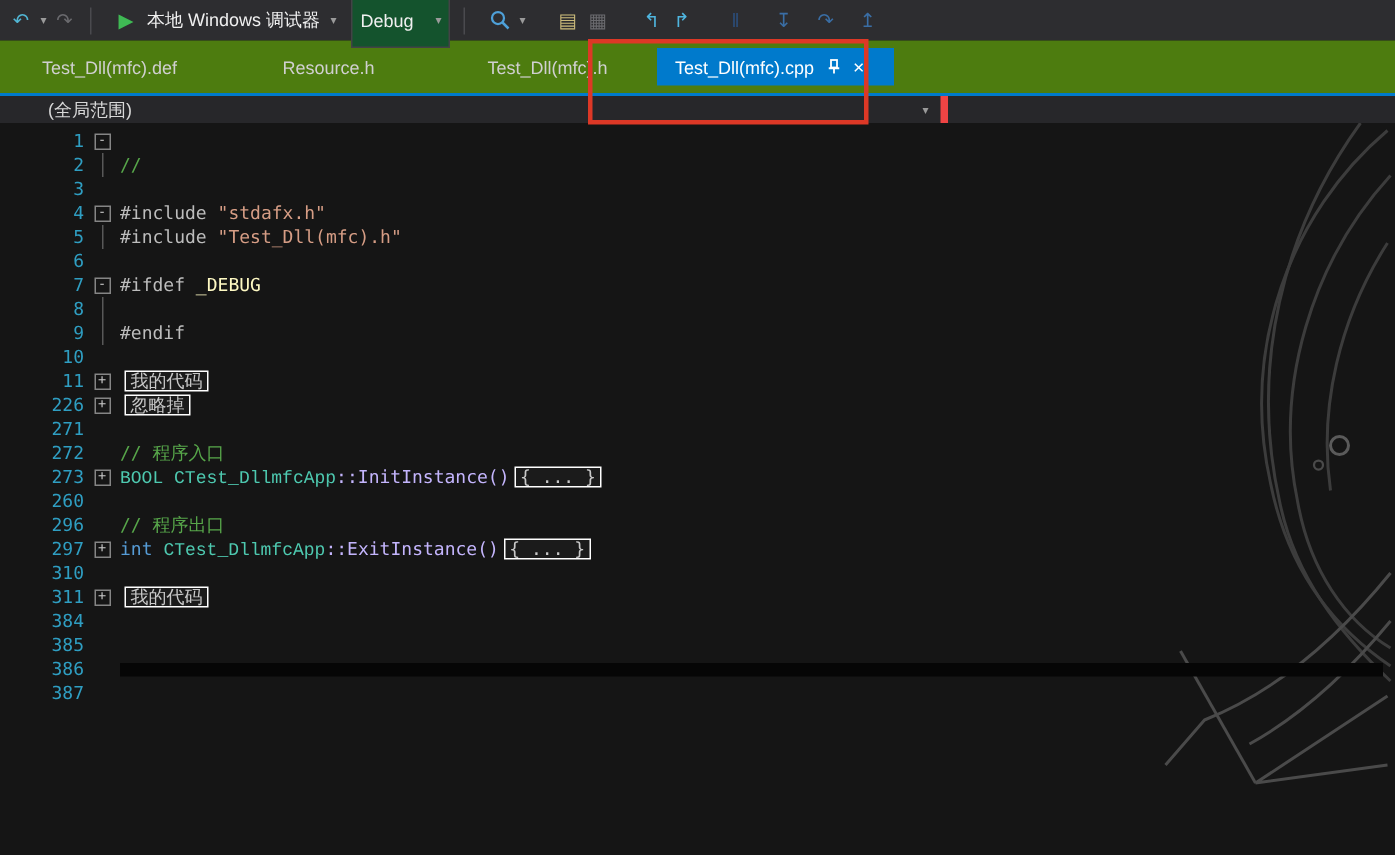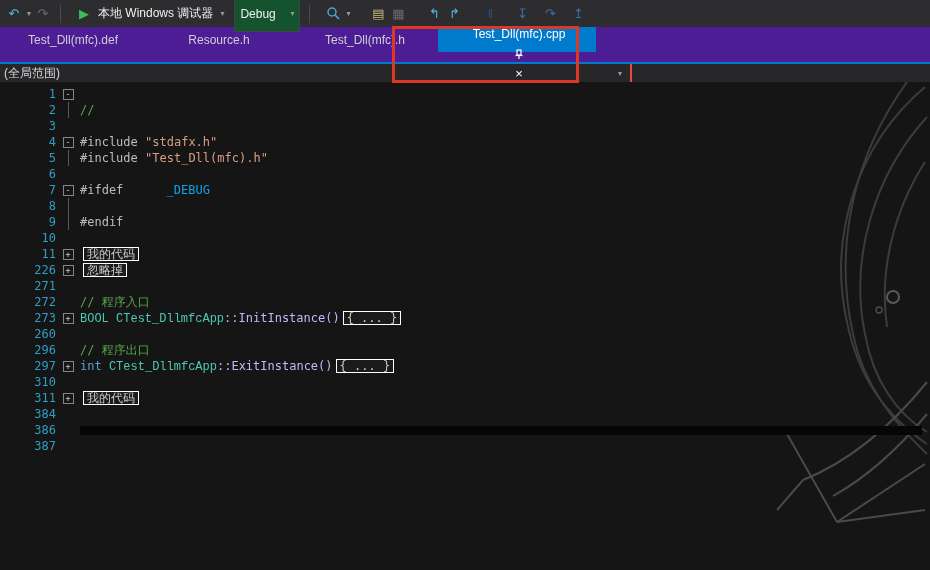--- a/index.html
+++ b/index.html
@@ -30,43 +30,43 @@
   .debug-target-btn { display:flex; align-items:center; gap:6px; padding:2px 6px;
     color:#f0f0f0; cursor:default; }
   .combo {
     display:flex; align-items:center; justify-content:space-between;
     width:66px; height:36px; background:#14532d; border:1px solid #434346;
     padding:0 5px; color:#f0f0f0;
   }
 
   
   .tabbar {
-    height:35px; background:#4c1d95; display:flex; align-items:flex-start;
+    height:35px; background:#4d7c0f; display:flex; align-items:center;
     font-size:12px;
   }
   .tab {
     width:146px; height:25px; display:flex; align-items:center;
     justify-content:center; color:#d0d0d0; padding:0 10px; cursor:default;
     white-space:nowrap;
   }
   .tab.active {
     width:auto; min-width:158px; background:#007acc; color:#ffffff;
-    justify-content:flex-start; gap:8px; padding:0 8px 0 12px;flex-direction:column;
+    justify-content:flex-start; gap:8px; padding:0 8px 0 12px;
   }
   .tab-close { font-size:13px; line-height:12px; color:#ffffff; }
 
   
   .navbar {
     height:20px; background:#27272a; border-top:2px solid #007acc;
     display:flex; align-items:center; font-size:12px; color:#d8d8d8;
   }
   .scope-box {
     width:632px; height:18px; display:flex; align-items:center;
-    justify-content:space-between; padding:0 8px 0 4px;
-    border-right:2px solid #ef4444;
+    justify-content:space-between; padding:0 8px 0 32px;
+    border-right:5px solid #ef4444;
   }
   .scope-caret { font-size:8px; color:#9a9a9a; }
 
   
   .editor {
     position:relative; height:488px; background:#151515; overflow:hidden;
     font-family:"DejaVu Sans Mono", monospace; font-size:12px;
     padding-top:4px;
   }
   .code-line { display:flex; align-items:center; height:16px; line-height:16px; position:relative; z-index:2; }
@@ -76,21 +76,21 @@
     width:11px; height:11px; border:1px solid #858585; color:#c8c8c8;
     font-size:9px; line-height:9px; display:flex; align-items:center;
     justify-content:center; background:#151515;
   }
   .fold-line { width:1px; height:16px; background:#585858; }
   .code-text { white-space:pre; }
   .tk-comment  { color:#57a64a; }
   .tk-preproc  { color:#bdbdbd; }
   .tk-string   { color:#d69d85; }
   .tk-keyword  { color:#569cd6; }
-  .tk-macro    { color:#0ea5e9;margin-left:36px; }
+  .tk-macro    { color:#fef9c3; }
   .tk-type     { color:#4ec9b0;font-family:Liberation Mono, monospace; }
   .tk-plain    { color:#c4b5fd; }
   .tk-collapsed{ color:#c8c8c8; }
   .tk-box {
     border:1px solid #ffffff; padding:0 3px; margin-left:3px;
     background:#1b1b1b; display:inline-block; height:14px; line-height:13px;
   }
   .sel-bar { display:inline-block; width:842px; height:9px; background:#060606; vertical-align:middle; }
 
   
@@ -314,20 +314,25 @@
           <span class="fold-box">+</span>
         </span>
         <span class="code-text"><span class="tk-collapsed tk-box">我的代码</span></span>
       </div>
       <div class="code-line">
         <span class="line-num">384</span>
         <span class="fold-col"></span>
         <span class="code-text"></span>
       </div>
       <div class="code-line">
+        <span class="line-num">385</span>
+        <span class="fold-col"></span>
+        <span class="code-text"></span>
+      </div>
+      <div class="code-line">
         <span class="line-num">386</span>
         <span class="fold-col"></span>
         <span class="code-text"><span class="sel-bar"></span></span>
       </div>
       <div class="code-line">
         <span class="line-num">387</span>
         <span class="fold-col"></span>
         <span class="code-text"></span>
       </div>
     </div>

